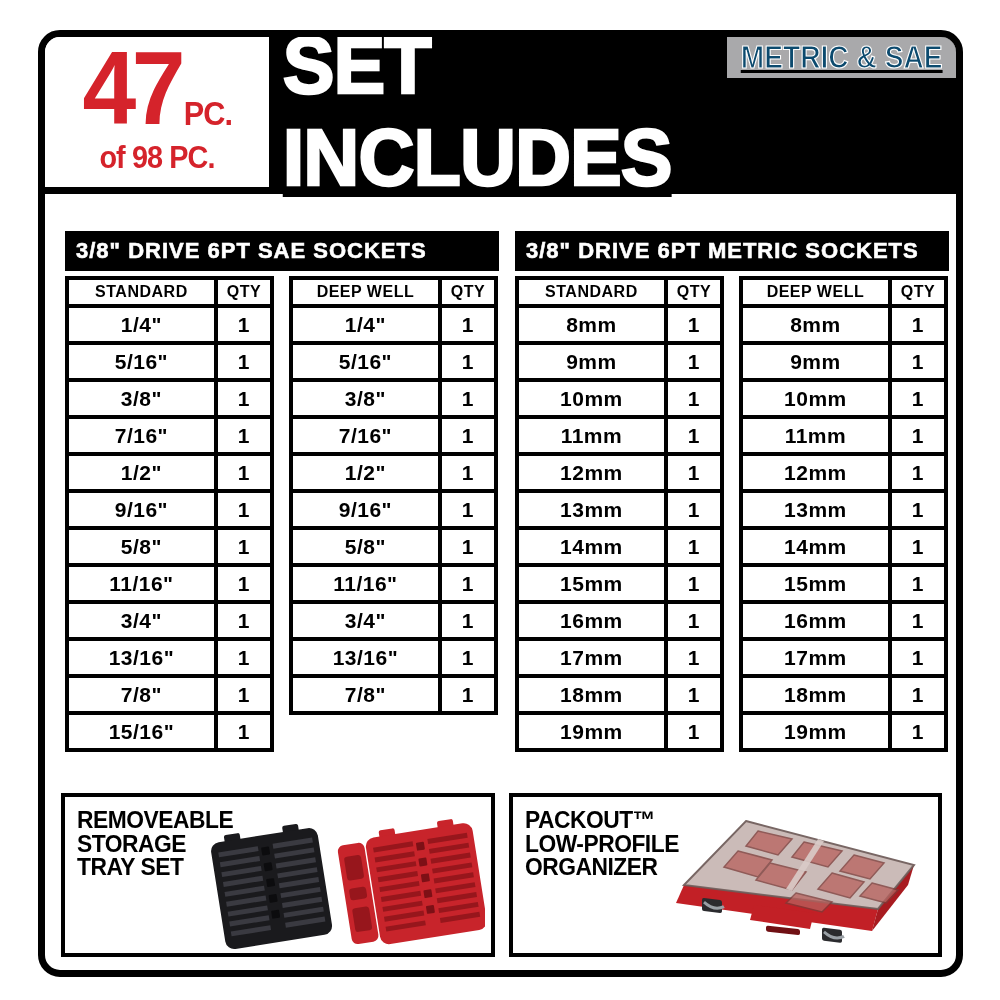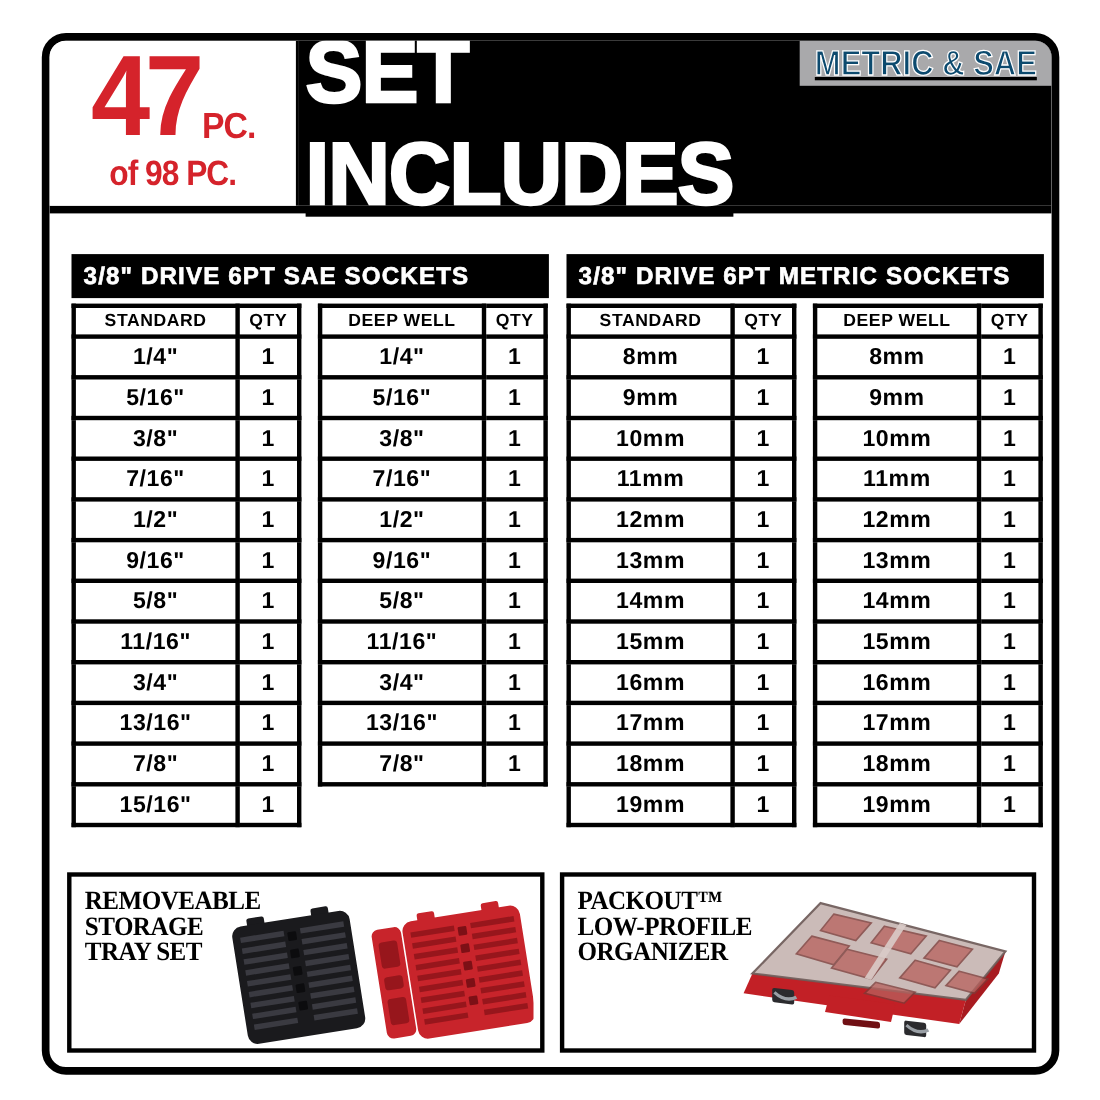--- a/index.html
+++ b/index.html
@@ -8,21 +8,21 @@
     font-family:"Liberation Sans",sans-serif;font-weight:bold;color:#000;
     -webkit-font-smoothing:antialiased;
   }
   .frame{
     position:absolute;left:38px;top:30px;width:911px;height:933px;
     border:7px solid #000;border-radius:22px;background:#fff;overflow:hidden;
   }
   
   .header{display:flex;height:150px;border-bottom:7px solid #000;}
   .badge{
-    width:224px;flex:0 0 224px;background:#fff;border-right:2px solid #000000;
+    width:224px;flex:0 0 224px;background:#fff;border-right:7px solid #000000;
     display:flex;flex-direction:column;align-items:center;justify-content:center;
   }
   .badge-row{display:flex;align-items:flex-end;color:var(--red,#d5232b);transform:scaleX(.93);}
   .badge-num{font-size:104px;line-height:.78;letter-spacing:-5px;}
   .badge-unit{font-size:33px;line-height:1;margin-left:3px;letter-spacing:-1px;}
   .badge-of{
     color:var(--red,#d5232b);font-size:32px;margin-top:9px;letter-spacing:-1px;
     transform:scaleX(.9);
   }
   .header-right{flex:1;background:#000;display:flex;flex-direction:row;text-decoration:underline;}
@@ -43,21 +43,21 @@
     background:#000;color:#fff;font-size:22px;letter-spacing:1px;
     padding:7px 0 7px 11px;white-space:nowrap;-webkit-text-stroke:.6px #fff;
   }
   .group-body{display:flex;gap:15px;margin-top:5px;align-items:flex-start;}
   table{border-collapse:collapse;table-layout:fixed;width:209px;flex:0 0 209px;}
   th,td{border:4px solid #000;text-align:center;padding:0;background:#fff;}
   th{height:24px;font-size:16px;letter-spacing:.5px;}
   td{height:33px;font-size:21px;letter-spacing:.5px;}
   col.c-size{width:143px;} col.c-qty{width:54px;}
   
-  .features{position:absolute;left:16px;right:14px;bottom:13px;height:164px;display:flex;gap:14px;font-family:Liberation Serif, serif;}
+  .features{position:absolute;left:16px;right:14px;bottom:13px;height:164px;display:flex;gap:14px;}
   .card{flex:1;border:4px solid #000;background:#fff;position:relative;overflow:hidden;}
   .card-title{
     position:absolute;left:12px;top:11px;font-size:24px;line-height:.98;
     letter-spacing:-.5px;white-space:pre-line;transform:scaleX(.95);transform-origin:left top;
   }
   .card svg{position:absolute;}
   .svg-trays{right:6px;bottom:2px;}
   .svg-organizer{right:2px;bottom:4px;}
 </style>
 </head>

